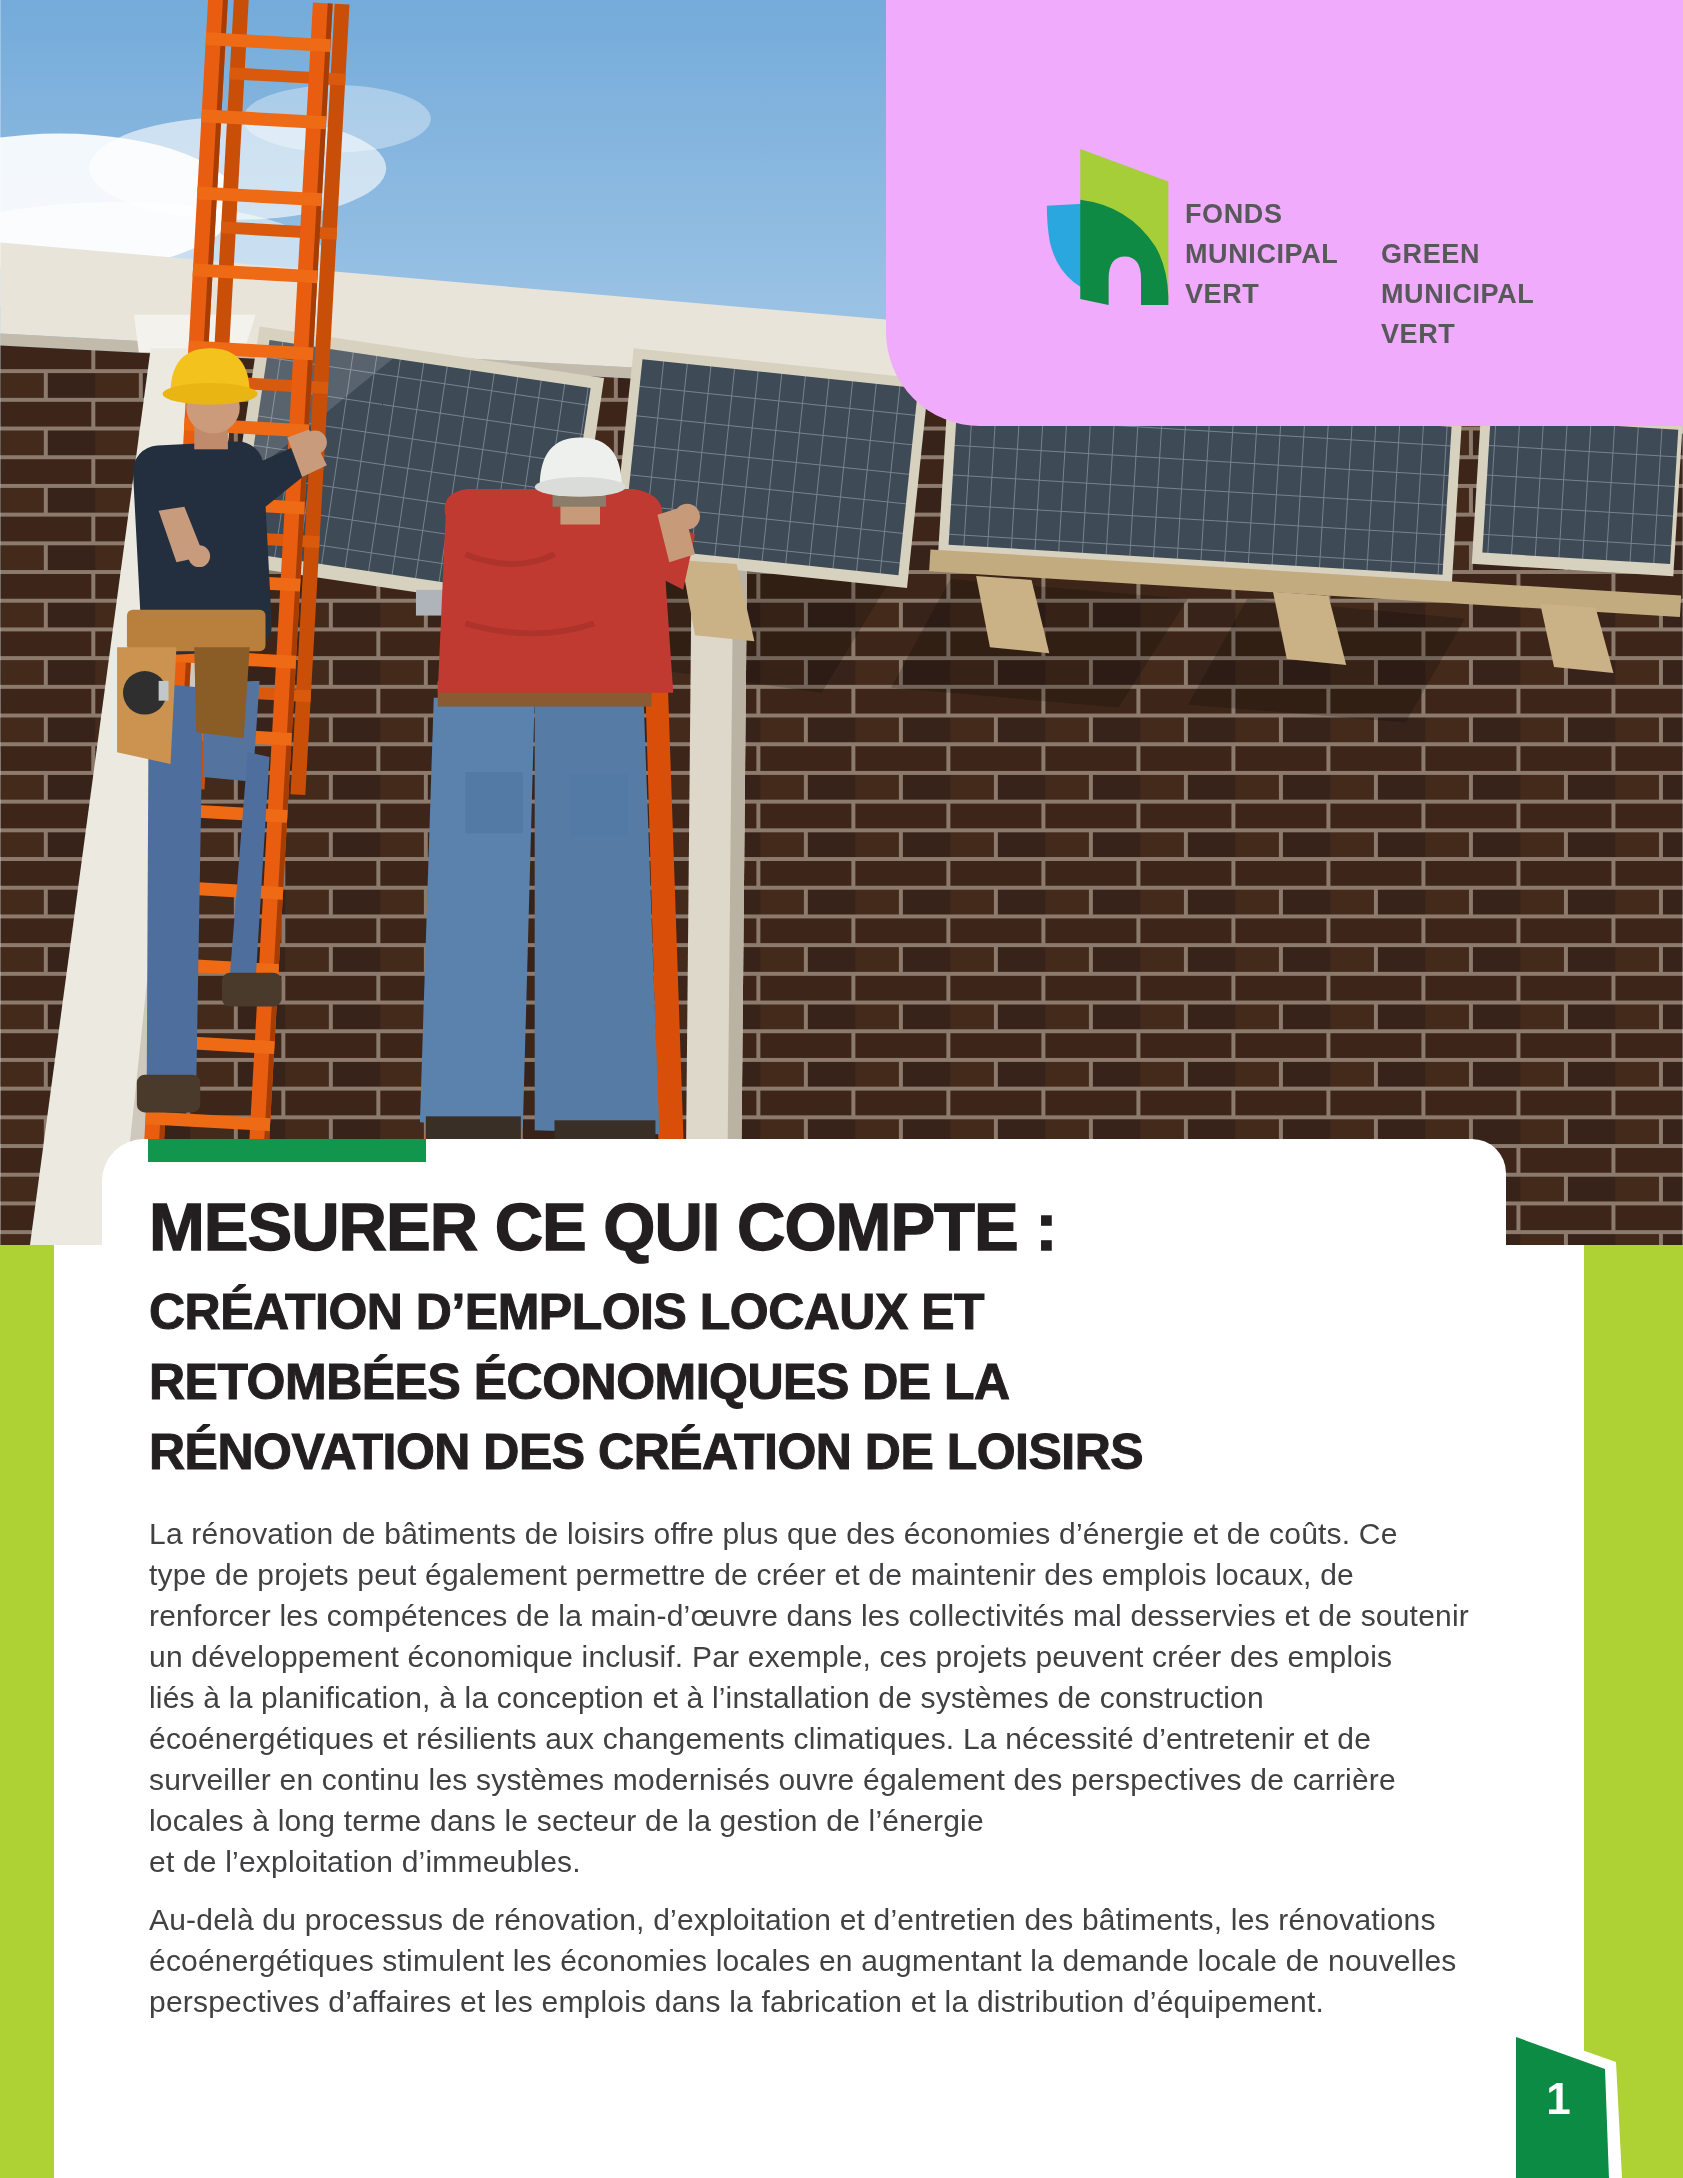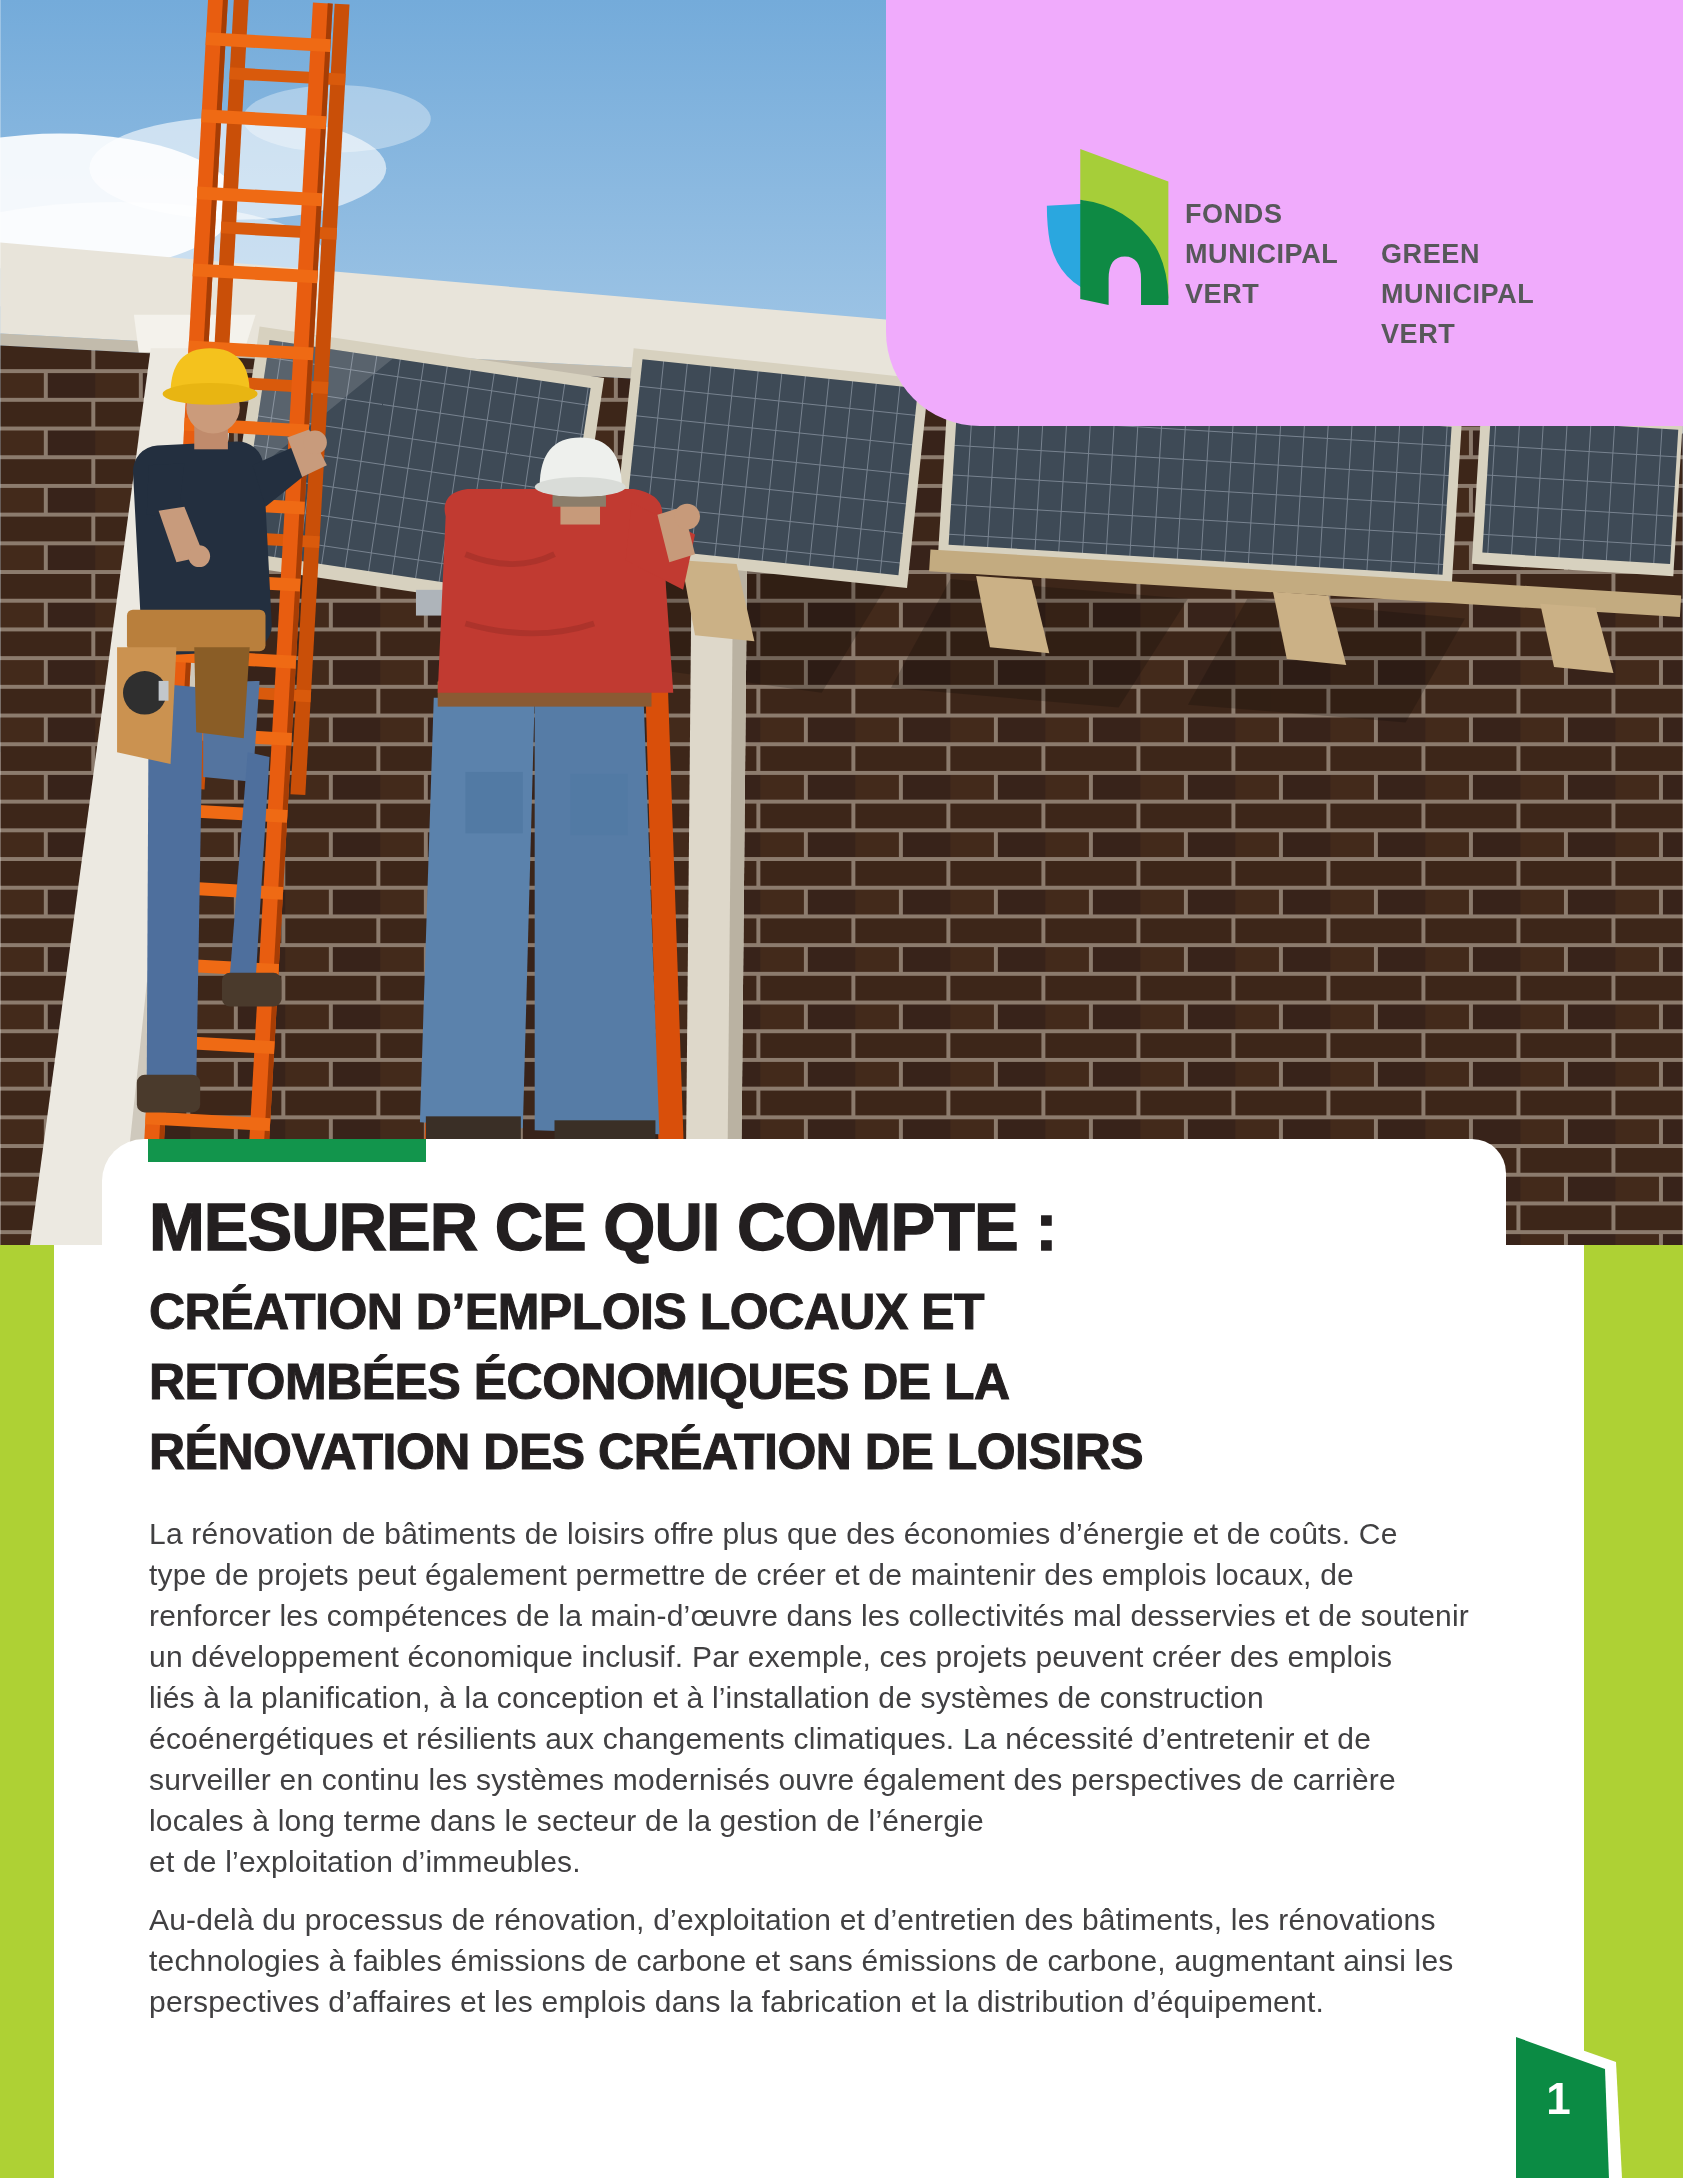--- a/index.html
+++ b/index.html
@@ -277,21 +277,21 @@
     <div>un développement économique inclusif. Par exemple, ces projets peuvent créer des emplois</div>
     <div>liés à la planification, à la conception et à l’installation de systèmes de construction</div>
     <div>écoénergétiques et résilients aux changements climatiques. La nécessité d’entretenir et de</div>
     <div>surveiller en continu les systèmes modernisés ouvre également des perspectives de carrière</div>
     <div>locales à long terme dans le secteur de la gestion de l’énergie</div>
     <div>et de l’exploitation d’immeubles.</div>
   </div>
 
 <div id="para2" class="abs bodytext">
     <div>Au-delà du processus de rénovation, d’exploitation et d’entretien des bâtiments, les rénovations</div>
-    <div>technologies à faibles émissions de carbone et sans émissions de carbone, augmentant ainsi les</div>
+    <div>écoénergétiques stimulent les économies locales en augmentant la demande locale de nouvelles</div>
     <div>perspectives d’affaires et les emplois dans la fabrication et la distribution d’équipement.</div>
   </div>
 
 <div class="abs stripe-left"></div>
 <div class="abs stripe-right"></div>
 
 <div class="abs badge-gap"></div>
 <div class="abs badge">
   <div class="num">1</div>
 </div>

